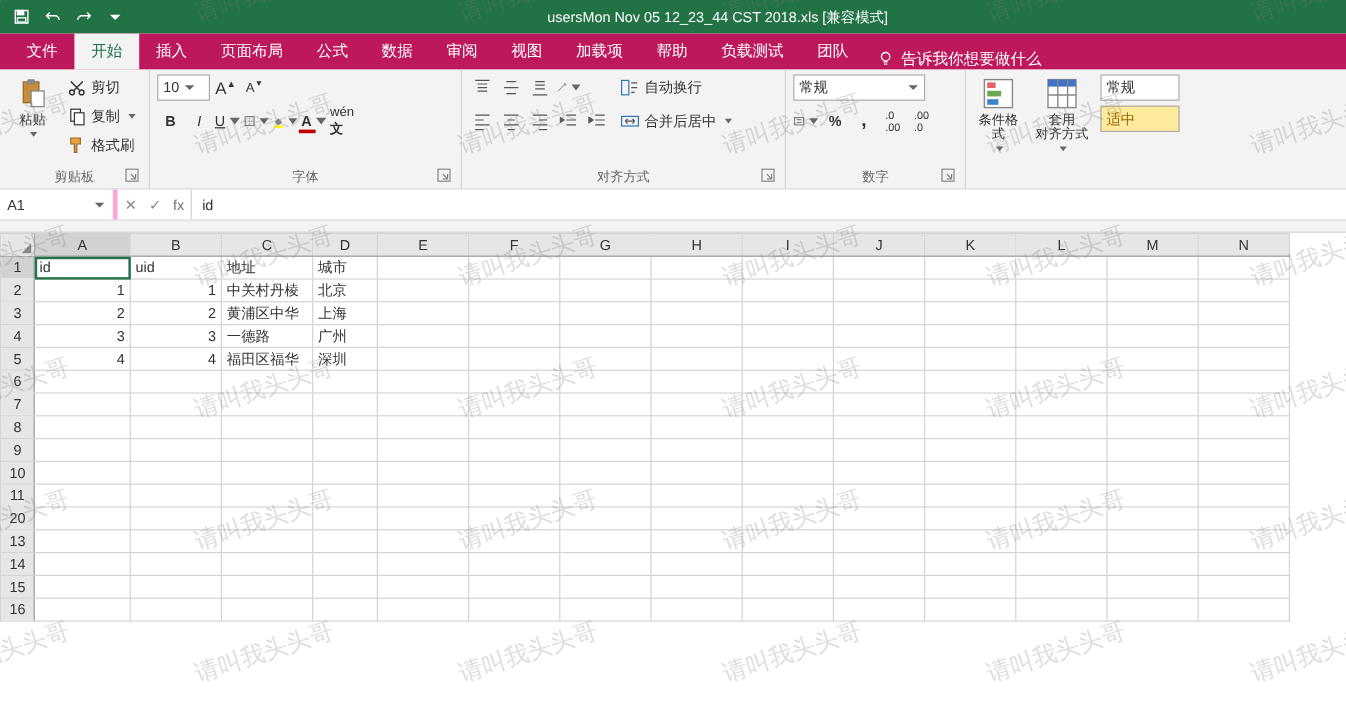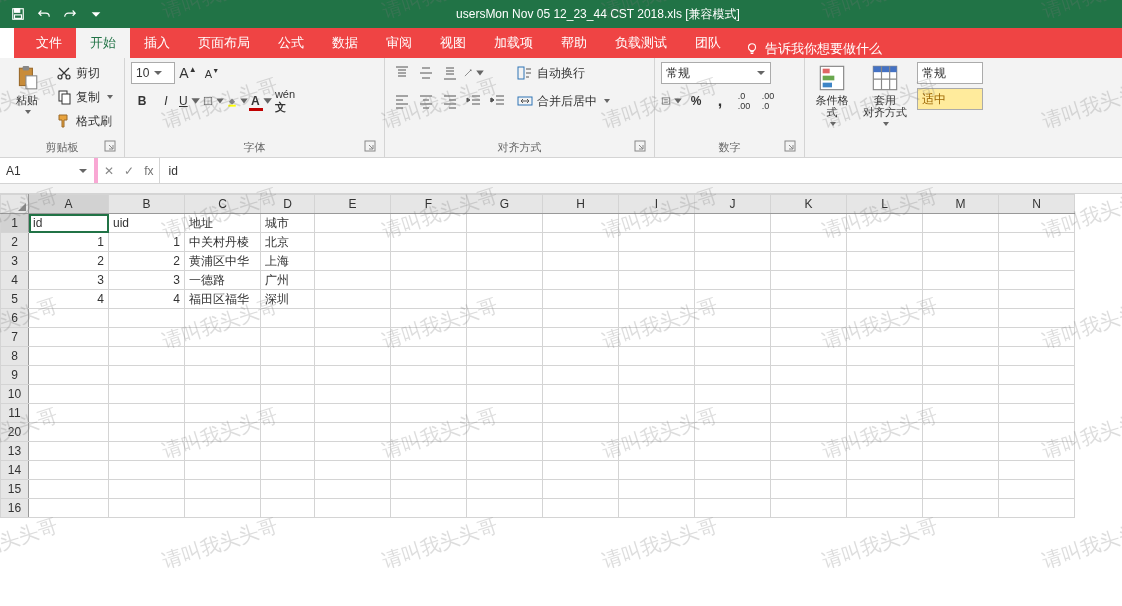--- a/index.html
+++ b/index.html
@@ -6,21 +6,21 @@
 body { width: 1122px; height: 606px; background: #fff; overflow: hidden; font-size: 12px; color: #333; }
 
 
 .title-bar { background: #217346; height: 28px; display: flex; align-items: center; color: #fff; }
 .qat { display: flex; align-items: center; padding: 0 6px; gap: 2px; }
 .qat-btn { width: 24px; height: 24px; display: flex; align-items: center; justify-content: center; color: #fff; }
 .qat-btn svg { width: 14px; height: 14px; }
 .title-text { flex: 1; text-align: center; font-size: 12px; padding-right: 40px; }
 
 
-.ribbon-tabs { background: #ef4444; height: 30px; display: flex; align-items: flex-end; padding: 0 8px; gap: 0; color: #fff; margin-left: 14px; }
+.ribbon-tabs { background: #be185d; height: 30px; display: flex; align-items: flex-end; padding: 0 8px; gap: 0; color: #fff; }
 .tab { padding: 6px 14px; font-size: 13px; cursor: pointer; }
 .tab.active { background: #f3f3f3; color: #217346; }
 .tell-me { display: flex; align-items: center; gap: 6px; padding: 0 10px; color: #fff; font-size: 13px; }
 .tell-me svg { width: 14px; height: 14px; }
 
 
 .ribbon { background: #f3f3f3; height: 100px; border-bottom: 1px solid #d4d4d4; display: flex; }
 .group { border-right: 1px solid #d4d4d4; display: flex; flex-direction: column; padding: 4px 6px 0 6px; }
 .group-body { flex: 1; display: flex; align-items: flex-start; gap: 4px; }
 .group-label { text-align: center; font-size: 11px; color: #666; padding: 2px 0; position: relative; }

